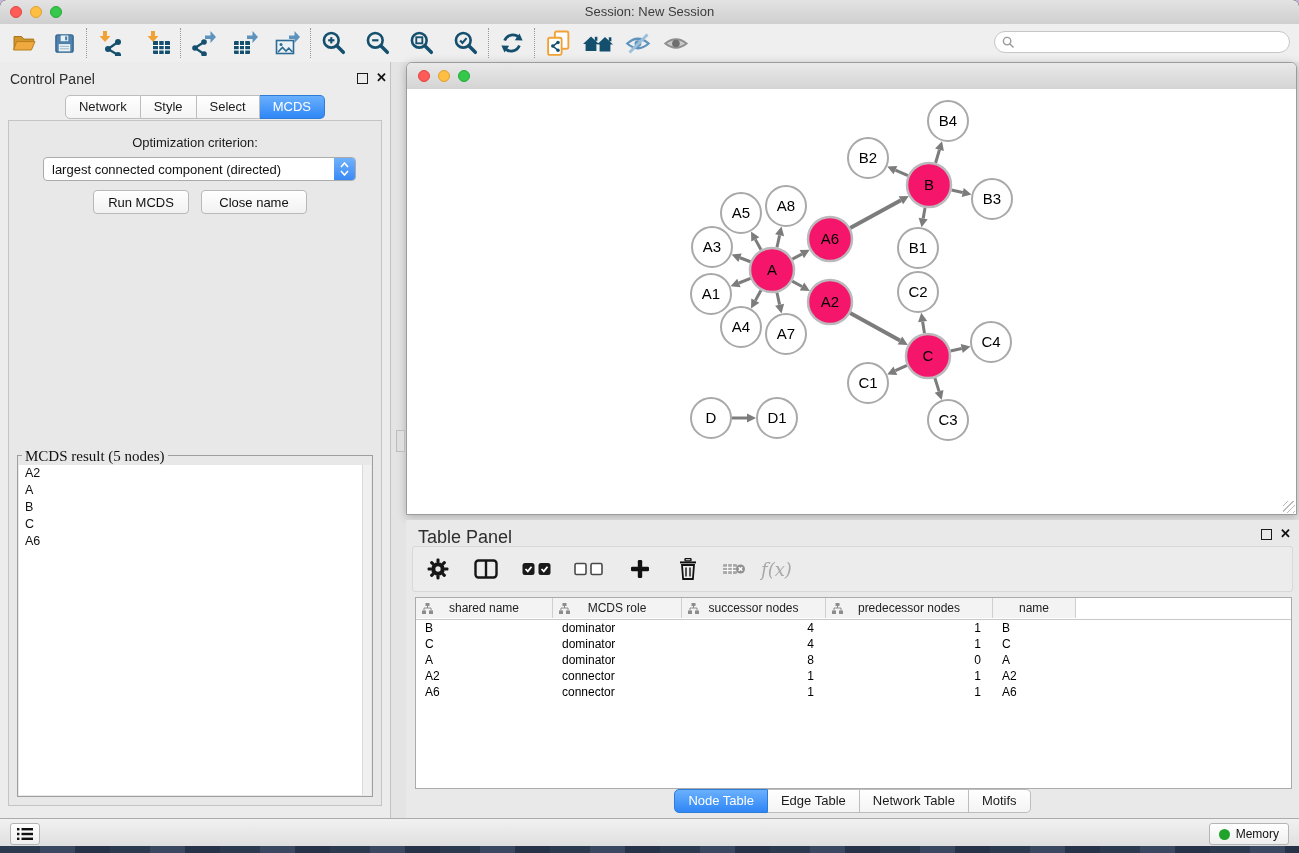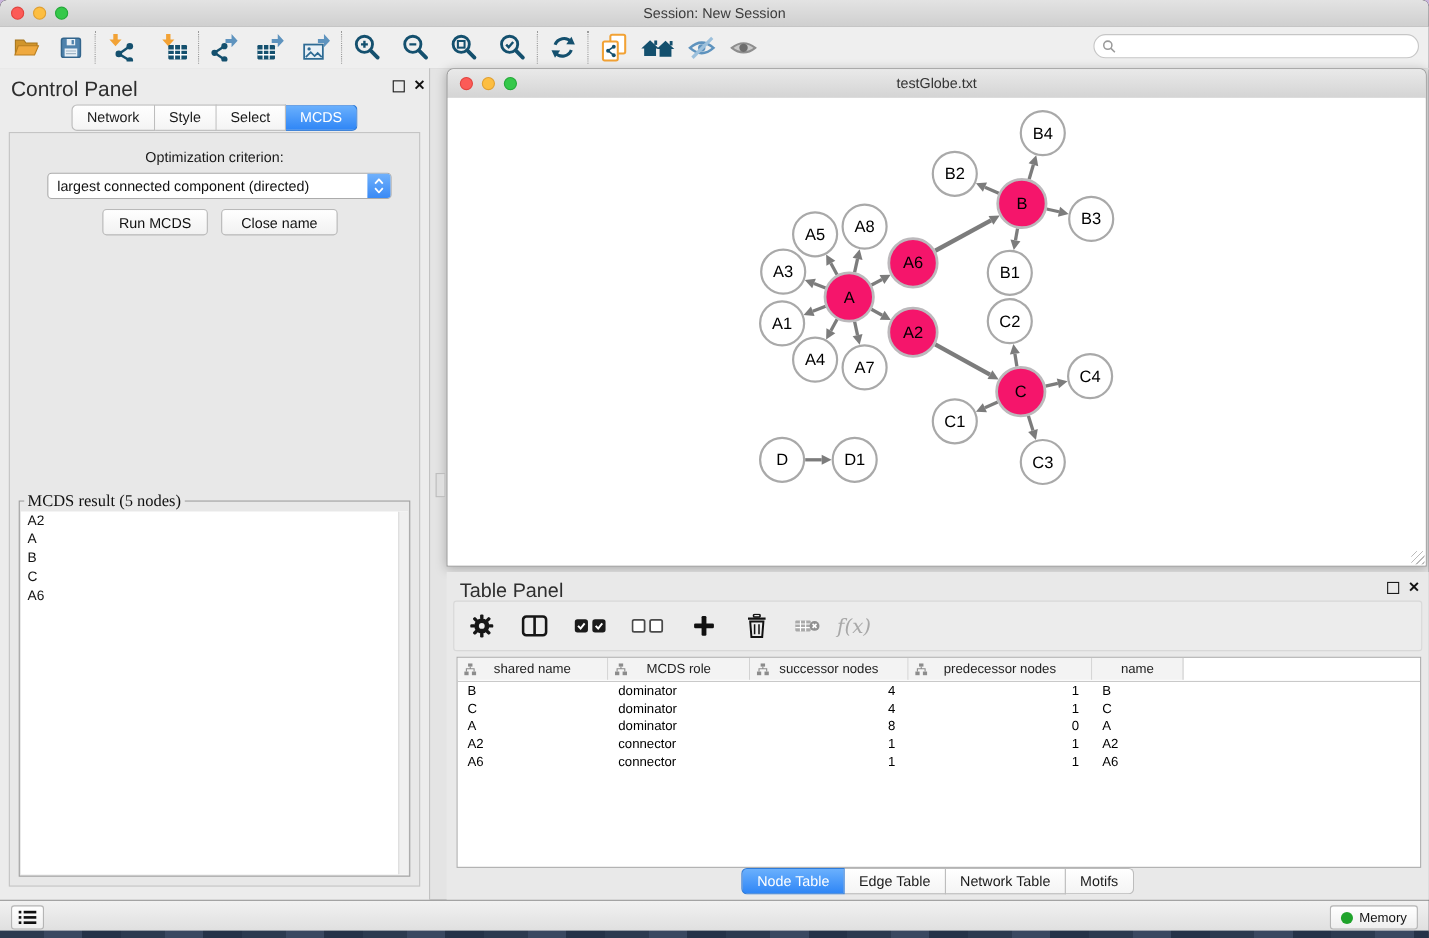--- a/index.html
+++ b/index.html
@@ -19,21 +19,21 @@
   .tb-btn{width:28px;height:28px;display:flex;align-items:center;justify-content:center;flex:0 0 auto;cursor:default;}
   .tb-sep{width:1px;height:30px;border-left:1px dotted #9A9A9A;margin:0 8px;flex:0 0 auto;}
   .searchbox{position:absolute;right:9px;top:7px;width:296px;height:22px;background:#fff;border:1px solid #C6C6C6;
     border-radius:11px;display:flex;align-items:center;box-sizing:border-box;}
   .searchbox input{border:none;outline:none;background:transparent;flex:1;font-size:12px;height:16px;}
   .searchbox svg{margin:0 4px 0 7px;}
   
   .main{position:absolute;left:0;top:62px;width:1299px;height:756px;background:#E4E4E4;}
   
   .control-panel{position:absolute;left:0;top:0;width:390px;height:756px;background:#ECECEC;border-right:1px solid #C2C2C2;}
-  .panel-title{position:absolute;left:10px;top:9px;font-size:19px;color:#2E2E2E;}
+  .panel-title{position:absolute;left:10px;top:9px;font-size:14px;color:#2E2E2E;}
   .float-btn{position:absolute;width:11px;height:11px;border:1.6px solid #1A1A1A;top:11px;box-sizing:border-box;}
   .close-btn{position:absolute;top:8px;font-size:13px;font-weight:bold;color:#111;}
   .cp-float{left:357px;} .cp-close{left:376px;}
   .seg-tabs{display:flex;justify-content:center;}
   .cp-tabs{position:absolute;left:0;top:33px;width:390px;}
   .seg{font-size:13px;padding:3px 13px 4px;background:linear-gradient(#FFFFFF,#F4F4F4);border:1px solid #BDBDBD;
     border-left:none;color:#1A1A1A;}
   .seg:first-child{border-left:1px solid #BDBDBD;border-radius:5px 0 0 5px;text-align:center;}
   .seg:last-child{border-radius:0 5px 5px 0;}
   .seg.sel{background:linear-gradient(#6AB0FD,#2F86F6);color:#fff;border-color:#2F7BD8;}
@@ -312,21 +312,20 @@
       </div>
     </div>
 
     <div class="net-window">
       <div class="net-titlebar">
         <div class="net-lights">
           <div class="light red"></div>
           <div class="light yellow"></div>
           <div class="light green"></div>
         </div>
-        <div class="net-title">testGlobe.txt</div>
       </div>
       <div class="net-canvas">
         <svg id="graph-svg" width="889" height="425" viewBox="0 0 889 425">
             <line x1="354.01124522107034" y1="160.7948702451939" x2="348.33315840729955" y2="150.3545170714862" stroke="#7C7C7C" stroke-width="3"></line>
             <polygon points="344.03321088510967,142.44816195004034 352.3741843582608,148.1567661157003 344.2921324563383,152.55226802727213" fill="#7C7C7C"></polygon>
             <line x1="369.91502821252493" y1="158.53129959988598" x2="372.589093635837" y2="146.30700052188786" stroke="#7C7C7C" stroke-width="3"></line>
             <polygon points="374.5123655450859,137.5149003653215 377.0828337158598,147.29000616439285 368.0953535558142,145.32399487938287" fill="#7C7C7C"></polygon>
             <line x1="343.52383930205286" y1="172.7674717324536" x2="333.01238351906153" y2="168.73808034897357" stroke="#7C7C7C" stroke-width="3"></line>
             <polygon points="324.60866846334307,165.5166562442815 334.6588891725708,164.44284820938415 331.36587786555225,173.03331248856298" fill="#7C7C7C"></polygon>
             <line x1="343.59698311096014" y1="189.42085910388454" x2="331.91697855092156" y2="194.01627073406368" stroke="#7C7C7C" stroke-width="3"></line>

